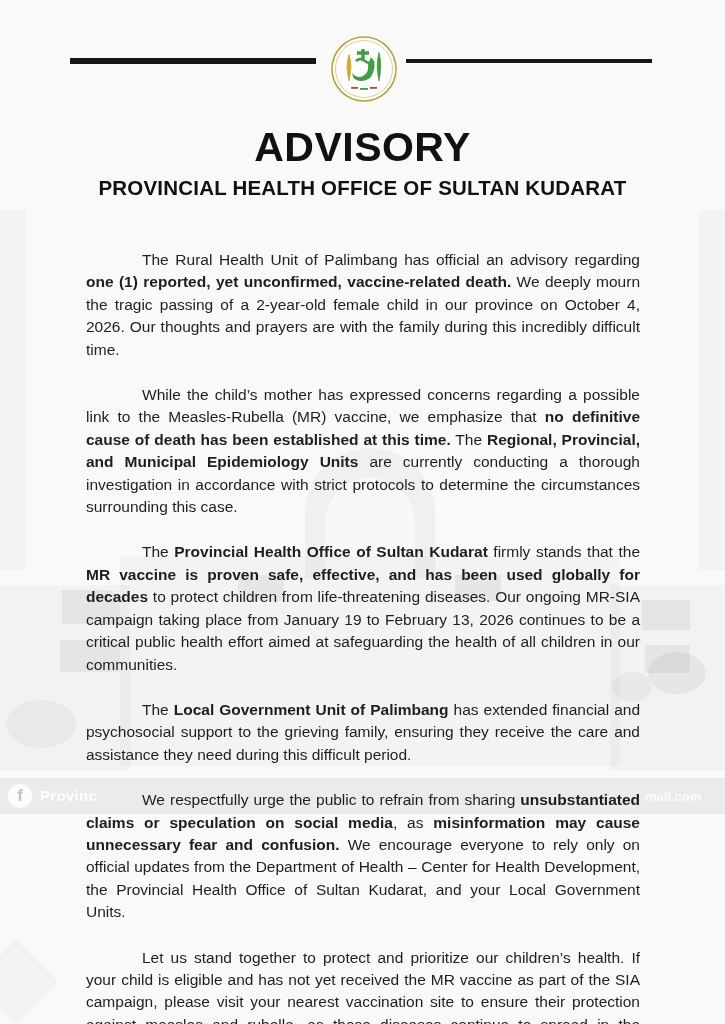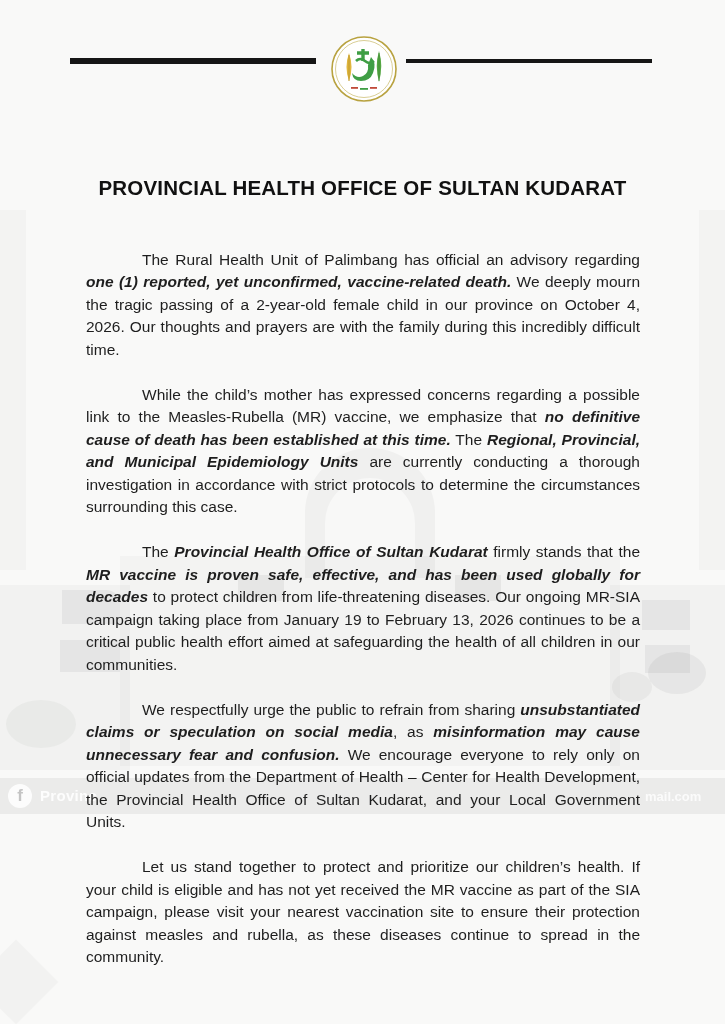--- a/index.html
+++ b/index.html
@@ -53,21 +53,21 @@
     position:absolute;left:0;top:176px;width:725px;margin:0;text-align:center;
     font-size:20.5px;font-weight:bold;letter-spacing:.2px;color:#111;
   }
 
   
   .body{position:absolute;left:86px;top:249px;width:554px;}
   .body p{
     margin:0 0 23px 0;font-size:15.5px;line-height:22.4px;
     text-align:justify;text-indent:56px;color:#1e1e1e;
   }
-  .body p span.b{font-weight:bold;font-style:italic;}
+  .body p span.b{font-weight:bold;}
 </style>
 </head>
 <body>
 
 <div class="page">
 
   <div class="bg">
     <div class="dome"></div>
     <div class="dome-inner"></div>
     <div class="bldg-main"></div>
@@ -107,23 +107,25 @@
       <path d="M28 18 l12 0 M34 14 l0 12" stroke="#3f9e45" stroke-width="3.4" fill="none"></path>
       <path d="M27 26 q4 -4 9 0 q5 4 9 0" stroke="#3f9e45" stroke-width="2.6" fill="none"></path>
       <path d="M42 22 q6 6 2 16 q-3 8 -12 8 q-8 0 -9 -8 q5 6 11 3 q6 -3 5 -11 z" fill="#3f9e45"></path>
 
       <rect x="22" y="52" width="7" height="1.8" fill="#c04a3a"></rect>
       <rect x="31" y="53" width="8" height="1.8" fill="#3f9e45"></rect>
       <rect x="41" y="52" width="7" height="1.8" fill="#c04a3a"></rect>
     </svg>
   </div>
 
+  <h1 class="title">ADVISORY</h1>
   <h2 class="subtitle">PROVINCIAL HEALTH OFFICE OF SULTAN KUDARAT</h2>
 
   <main class="body">
       <p><span>The Rural Health Unit of Palimbang has official an advisory regarding </span><span class="b">one (1) reported, yet unconfirmed, vaccine-related death.</span><span> We deeply mourn the tragic passing of a 2-year-old female child in our province on October 4, 2026. Our thoughts and prayers are with the family during this incredibly difficult time.</span></p>
       <p><span>While the child’s mother has expressed concerns regarding a possible link to the Measles-Rubella (MR) vaccine, we emphasize that </span><span class="b">no definitive cause of death has been established at this time.</span><span> The </span><span class="b">Regional, Provincial, and Municipal Epidemiology Units</span><span> are currently conducting a thorough investigation in accordance with strict protocols to determine the circumstances surrounding this case.</span></p>
       <p><span>The </span><span class="b">Provincial Health Office of Sultan Kudarat</span><span> firmly stands that the </span><span class="b">MR vaccine is proven safe, effective, and has been used globally for decades</span><span> to protect children from life-threatening diseases. Our ongoing MR-SIA campaign taking place from January 19 to February 13, 2026 continues to be a critical public health effort aimed at safeguarding the health of all children in our communities.</span></p>
+      <p><span>The </span><span class="b">Local Government Unit of Palimbang</span><span> has extended financial and psychosocial support to the grieving family, ensuring they receive the care and assistance they need during this difficult period.</span></p>
       <p><span>We respectfully urge the public to refrain from sharing </span><span class="b">unsubstantiated claims or speculation on social media</span><span>, as </span><span class="b">misinformation may cause unnecessary fear and confusion.</span><span> We encourage everyone to rely only on official updates from the Department of Health – Center for Health Development, the Provincial Health Office of Sultan Kudarat, and your Local Government Units.</span></p>
       <p><span>Let us stand together to protect and prioritize our children’s health. If your child is eligible and has not yet received the MR vaccine as part of the SIA campaign, please visit your nearest vaccination site to ensure their protection against measles and rubella, as these diseases continue to spread in the community.</span></p>
     </main>
 
 </div>
 
 </body></html>

